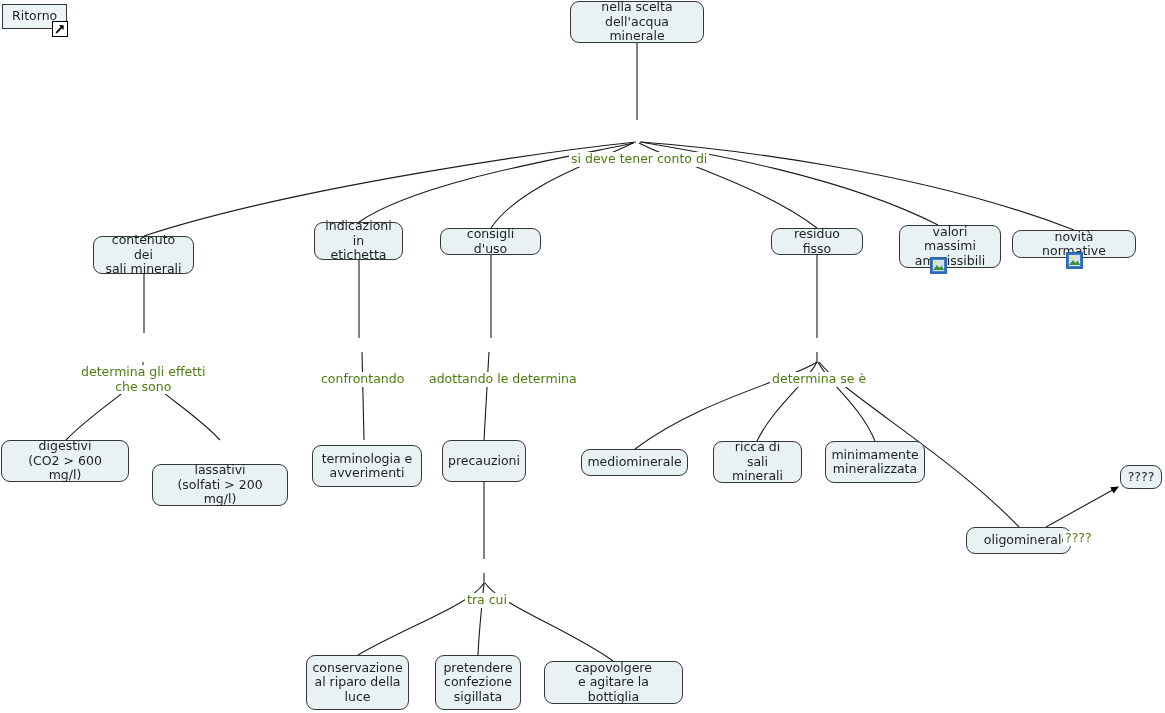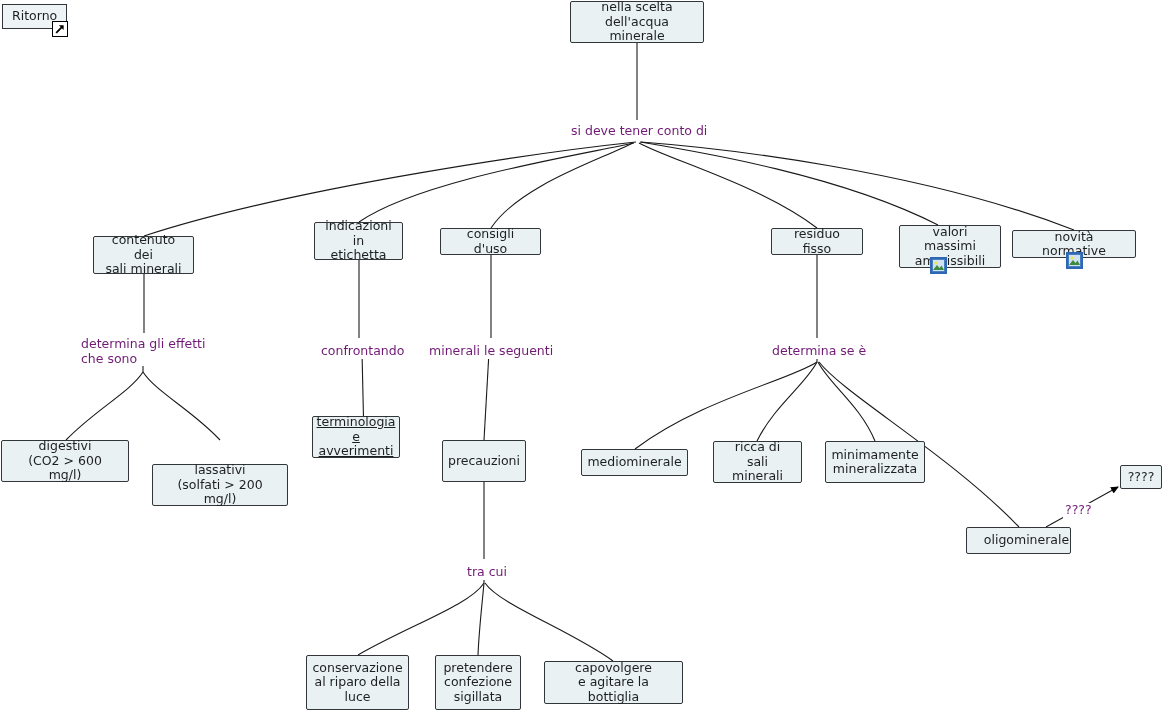--- a/index.html
+++ b/index.html
@@ -23,42 +23,44 @@
     top: 0;
     width: 1165px;
     height: 713px;
     pointer-events: none;
   }
   .node {
     position: absolute;
     box-sizing: border-box;
     background: #e9f1f3;
     border: 1px solid #32363a;
-    border-radius: 2px;
+    border-radius: 9px;
     color: #1d1f21;
     font-size: 12.5px;
     line-height: 14.5px;
     text-align: center;
     display: flex;
     flex-direction: column;
     align-items: center;
     justify-content: center;
     padding: 3px 8px;
     white-space: pre-line;
     z-index: 5;
   }
   .linklabel {
     position: absolute;
-    color: #701a75;
+    color: #4d7c0f;
     font-size: 12.5px;
     line-height: 14.5px;
+    text-align: center;
     white-space: pre-line;
     background: #ffffff;
     padding: 0 2px;
     z-index: 6;
+    margin-top: 28px;
   }
   .badge {
     position: absolute;
     width: 17px;
     height: 17px;
     box-sizing: border-box;
     border: 2px solid #2f67b5;
     background: #fdfdfd;
     z-index: 9;
     display: block;
@@ -161,21 +163,21 @@
 in etichetta</div>
       <div class="node" style="left: 440px; top: 228px; width: 101px; height: 27px;">consigli d'uso</div>
       <div class="node" style="left: 771px; top: 228px; width: 92px; height: 27px;">residuo fisso</div>
       <div class="node" style="left: 887px; top: 225px; width: 102px; height: 43px; margin-left: 12px;">valori massimi
 ammissibili</div>
       <div class="node" style="left: 1012px; top: 230px; width: 124px; height: 28px;">novità normative</div>
       <div class="node" style="left: 1px; top: 440px; width: 128px; height: 42px;">digestivi
 (CO2 &gt; 600 mg/l)</div>
       <div class="node" style="left: 152px; top: 464px; width: 136px; height: 42px;">lassativi
 (solfati &gt; 200 mg/l)</div>
-      <div class="node" style="left: 312px; top: 416px; width: 88px; height: 42px; text-decoration: underline;">terminologia e
+      <div class="node" style="left: 312px; top: 445px; width: 110px; height: 42px;">terminologia e
 avverimenti</div>
       <div class="node" style="left: 442px; top: 440px; width: 84px; height: 42px;">precauzioni</div>
       <div class="node" style="left: 581px; top: 449px; width: 107px; height: 27px;">mediominerale</div>
       <div class="node" style="left: 713px; top: 441px; width: 89px; height: 42px;">ricca di
 sali minerali</div>
       <div class="node" style="left: 825px; top: 441px; width: 100px; height: 42px;">minimamente
 mineralizzata</div>
       <div class="node" style="left: 966px; top: 527px; width: 105px; height: 27px; padding-left: 24px;">oligominerale</div>
       <div class="node" style="left: 1120px; top: 465px; width: 42px; height: 24px;">????</div>
       <div class="node" style="left: 306px; top: 655px; width: 103px; height: 55px;">conservazione
@@ -186,21 +188,21 @@
 sigillata</div>
       <div class="node" style="left: 544px; top: 661px; width: 139px; height: 43px;">capovolgere
 e agitare la bottiglia</div>
     </div>
 
   <div id="label-layer">
       <div class="linklabel" style="left: 569px; top: 124px;">si deve tener conto di</div>
       <div class="linklabel" style="left: 79px; top: 337px;">determina gli effetti
 che sono</div>
       <div class="linklabel" style="left: 319px; top: 344px;">confrontando</div>
-      <div class="linklabel" style="left: 427px; top: 344px;">minerali le seguenti</div>
+      <div class="linklabel" style="left: 427px; top: 344px;">adottando le determina</div>
       <div class="linklabel" style="left: 770px; top: 344px;">determina se è</div>
       <div class="linklabel" style="left: 465px; top: 565px;">tra cui</div>
       <div class="linklabel" style="left: 1063px; top: 503px;">????</div>
     </div>
 
   <div id="badge-layer">
       <div class="badge" style="left: 930px; top: 257px;">
         <svg width="13" height="13" viewBox="0 0 13 13" xmlns="http://www.w3.org/2000/svg">
           <rect x="0" y="0" width="13" height="13" fill="#ffffff"></rect>
           <rect x="0.5" y="0.5" width="12" height="12" fill="#cfe3f5" stroke="#4a7fbf" stroke-width="1"></rect>

